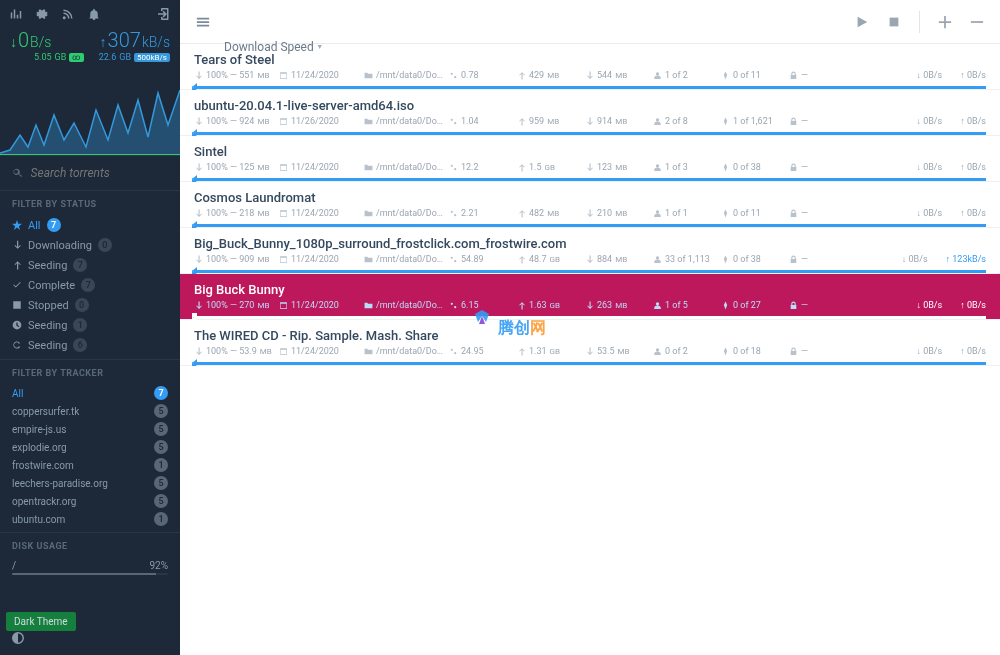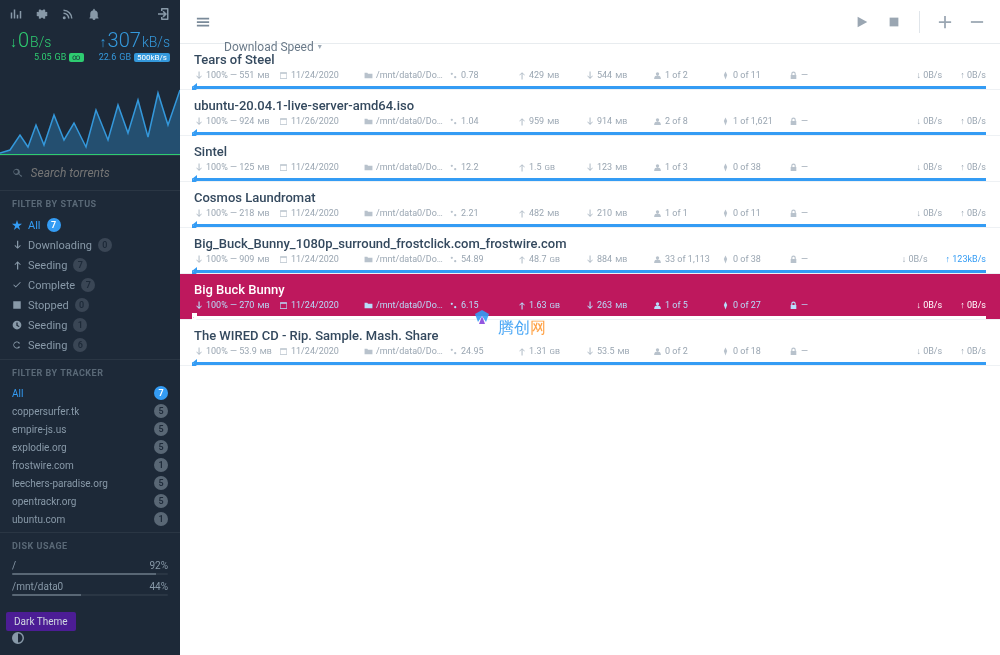--- a/index.html
+++ b/index.html
@@ -35,21 +35,21 @@
 .filter-item .count { background:#3a4655; color:#1d2938; font-size:9px; min-width:14px; height:14px; border-radius:7px; display:inline-flex; align-items:center; justify-content:center; padding:0 4px; font-weight:600; }
 .filter-item.active .count { background:#349cf4; color:#fff; }
 .tracker-item { display:flex; align-items:center; justify-content:space-between; padding:2px 0; font-size:10px; color:#8899a8; cursor:pointer; }
 .tracker-item.active { color:#349cf4; }
 .tracker-item .count { background:#596775; color:#1d2938; font-size:9px; min-width:14px; height:14px; border-radius:7px; display:inline-flex; align-items:center; justify-content:center; padding:0 4px; font-weight:600; }
 .tracker-item.active .count { background:#349cf4; color:#fff; }
 .disk-item { padding:3px 0; font-size:10px; color:#8899a8; }
 .disk-row { display:flex; justify-content:space-between; padding-bottom:2px; }
 .disk-bar { height:2px; background:#2a3644; border-radius:1px; overflow:hidden; }
 .disk-fill { height:100%; background:#596775; }
-.tooltip { position:absolute; bottom:24px; left:6px; background:#4c1d95; color:#d0d8e0; font-size:10px; padding:4px 8px; border-radius:2px; }
+.tooltip { position:absolute; bottom:24px; left:6px; background:#15803d; color:#d0d8e0; font-size:10px; padding:4px 8px; border-radius:2px; }
 .sb-footer { margin-top:auto; padding:8px 12px; }
 .sb-footer svg { width:12px; height:12px; fill:#8899a8; cursor:pointer; }
 .main { flex:1; display:flex; flex-direction:column; height:655px; }
 .topbar { height:44px; border-bottom:1px solid #e8ecef; display:flex; align-items:center; padding:0 16px; gap:14px; }
 .topbar svg { width:14px; height:14px; fill:#7a8a99; }
 .hamburger { cursor:pointer; }
 .sortby { display:flex; flex-direction:column; line-height:1.1; cursor:pointer; }
 .sortby .lbl { font-size:8px; color:#a0acb8; text-transform:uppercase; letter-spacing:0.5px; }
 .sortby .val { font-size:12px; color:#6a7a89; display:flex; align-items:center; gap:4px;margin-top:43px; }
 .sortby .caret { font-size:8px; color:#a0acb8; }
@@ -74,21 +74,21 @@
 .t-rates .rate.ul-active { color:#349cf4; }
 .progress { height:3px; background:#e0e5ea; margin-top:6px; position:relative; }
 .progress-fill { height:100%; background:#349cf4; width:100%; }
 .torrent.selected .progress { background:#6bb8f8; }
 .torrent.selected .progress-fill { background:#fff; }
 .play-ind { position:absolute; bottom:-1px; left:-2px; width:0; height:0; border-style:solid; border-width:4px 0 0 5px; border-color:transparent transparent transparent #349cf4; transform:rotate(0deg); }
 .torrent .play-ind::after { content:""; position:absolute; left:-5px; top:-7px; border-style:solid; border-width:0 0 4px 5px; border-color:transparent transparent #349cf4 transparent; }
 .torrent.selected .play-ind, .torrent.selected .play-ind::after { border-left-color:#fff; border-bottom-color:#fff; }
 .watermark { position:absolute; top:305px; left:470px; width:120px; height:30px; pointer-events:none; opacity:0.9; display:flex; align-items:center; gap:4px; z-index:10; }
 .wm-logo { width:24px; height:24px; }
-.wm-text { font-size:16px; font-weight:400;margin-top:16px; }
+.wm-text { font-size:16px; font-weight:700;margin-top:16px; }
 .wm-text .a { color:#349cf4; }
 .wm-text .b { color:#ff9933; }
 </style>
 </head>
 <body>
 
 <div class="sidebar">
   <div class="sb-top">
     <div class="sb-icons">
       <svg viewBox="0 0 16 16">
@@ -243,29 +243,20 @@
   <div class="sb-section">
     <div class="sb-header">DISK USAGE</div>
     <div id="disk-list">
         <div class="disk-item">
           <div class="disk-row">
             <span>/</span>
             <span>92%</span>
           </div>
           <div class="disk-bar">
             <div class="disk-fill" style="width:92%"></div>
-          </div>
-        </div>
-        <div class="disk-item">
-          <div class="disk-row">
-            <span>/mnt/data0</span>
-            <span>44%</span>
-          </div>
-          <div class="disk-bar">
-            <div class="disk-fill" style="width:44%"></div>
           </div>
         </div>
       </div>
   </div>
   <div class="tooltip">Dark Theme</div>
   <div class="sb-footer">
     <svg viewBox="0 0 16 16">
         <path d="M8 0a8 8 0 100 16A8 8 0 008 0zm0 14V2a6 6 0 010 12z"></path>
       </svg>
   </div>

